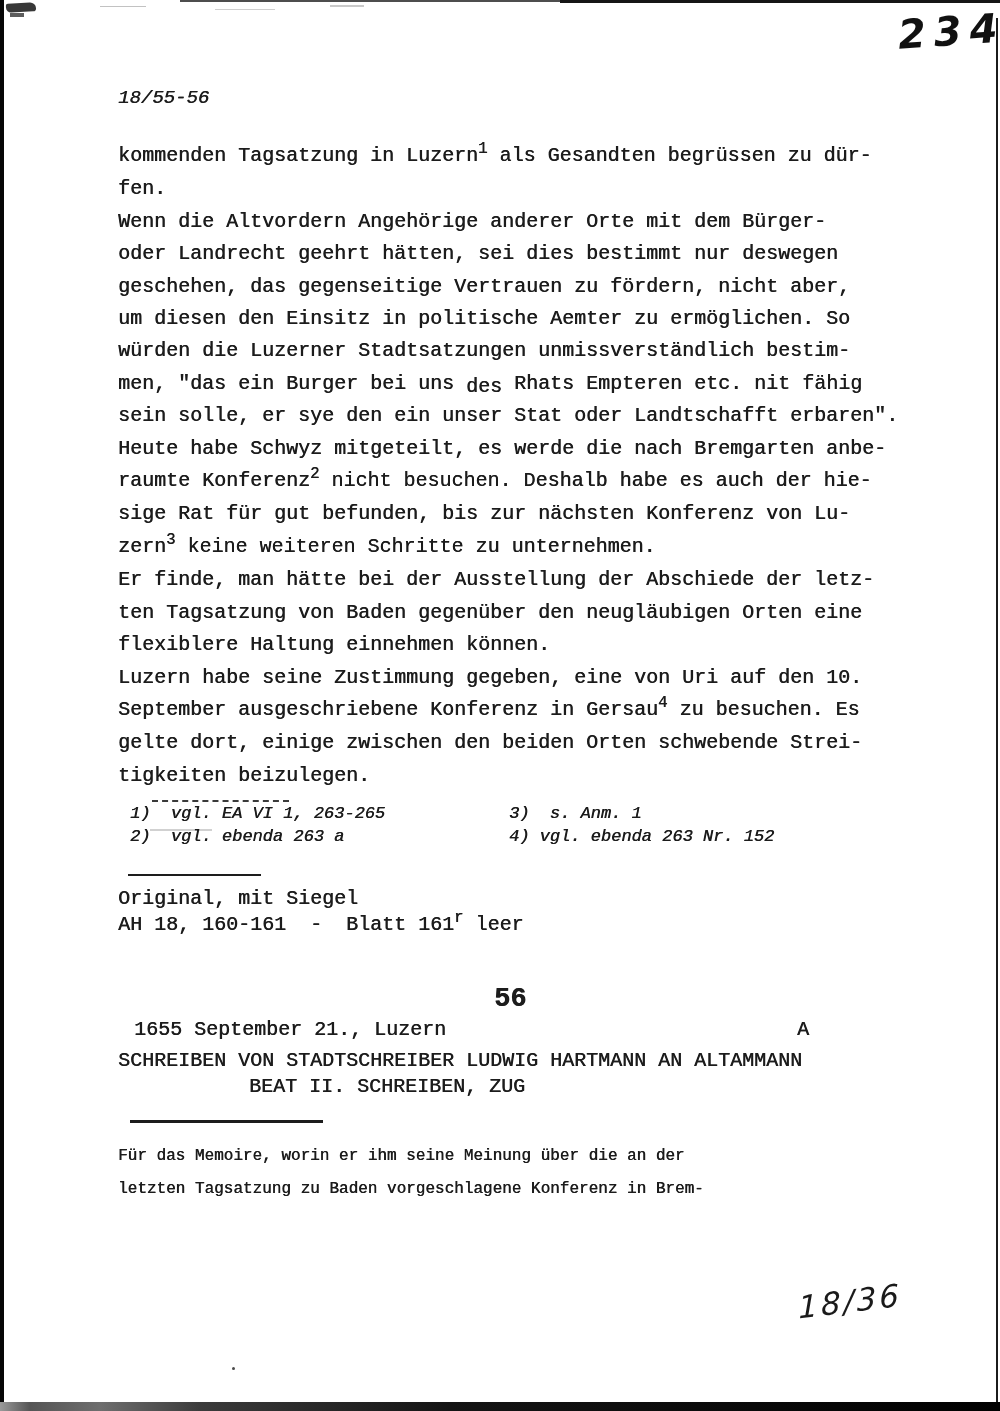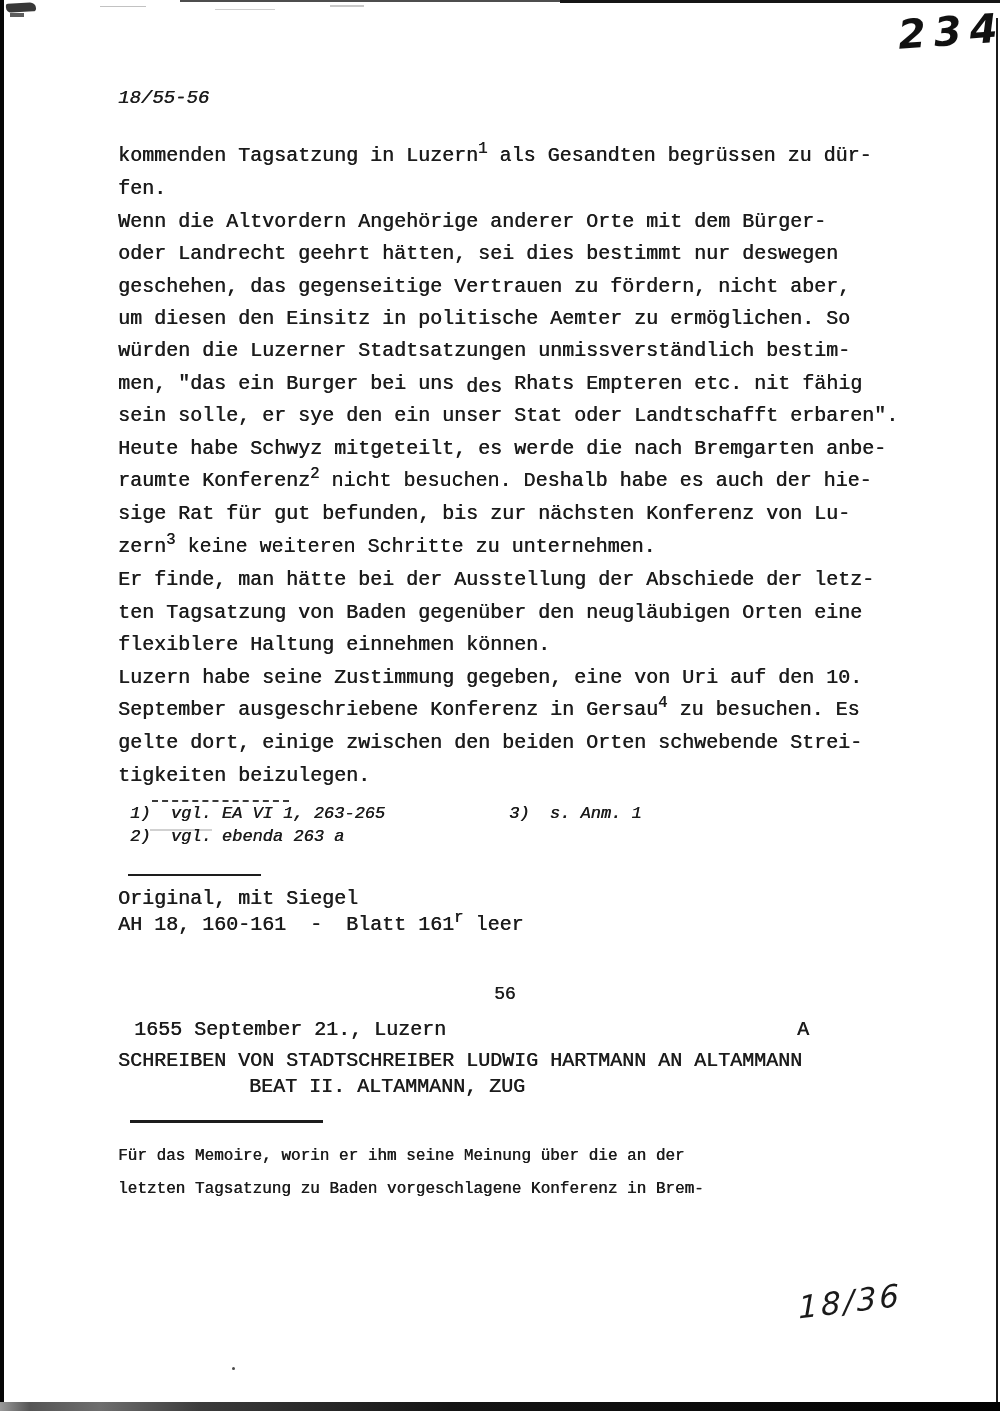--- a/index.html
+++ b/index.html
@@ -12,21 +12,21 @@
   .typew{text-shadow:0.45px 0 currentColor; white-space:pre;}
   .italic{font-style:italic;}
   .body-text{font-size:20px; line-height:32.4px;}
   .body-text div{white-space:pre;}
   .sup{font-size:0.78em; position:relative; top:-0.52em;}
   .low{position:relative; top:3px;}
   .fnotes{font-size:17px; line-height:23px; font-style:italic;}
   .fnotes div{white-space:pre;}
   .source{font-size:20px; line-height:26px;}
   .source div{white-space:pre;}
-  .entry-num{font-size:18px;}
+  .entry-num{font-size:27px;font-weight:bold;}
   .entry-line{font-size:20px;}
   .summary{font-size:16px; line-height:32.6px;}
   .summary div{white-space:pre;}
   .divider{background:#1d1d1d;}
   .hand-234{
     font-family:"DejaVu Sans",sans-serif; font-style:italic; font-weight:bold;
     font-size:40px; letter-spacing:8px; transform:rotate(-4deg); color:#111;
   }
   .hand-1836{
     font-family:"DejaVu Sans",sans-serif; font-style:italic;
@@ -68,31 +68,31 @@
   <div class="abs hand-234" style="left:898px; top:8px;">234</div>
 
   <div class="abs typew italic" style="left:118px; top:87px; font-size:19px;">18/55-56</div>
 
   <div class="abs typew body-text" style="left:118px; top:140px;"><div><span>kommenden Tagsatzung in Luzern</span><span class="sup">1</span><span> als Gesandten begrüssen zu dür-</span></div><div><span>fen.</span></div><div><span>Wenn die Altvordern Angehörige anderer Orte mit dem Bürger-</span></div><div><span>oder Landrecht geehrt hätten, sei dies bestimmt nur deswegen</span></div><div><span>geschehen, das gegenseitige Vertrauen zu fördern, nicht aber,</span></div><div><span>um diesen den Einsitz in politische Aemter zu ermöglichen. So</span></div><div><span>würden die Luzerner Stadtsatzungen unmissverständlich bestim-</span></div><div><span>men, "das ein Burger bei uns </span><span class="low">des</span><span> Rhats Empteren etc. nit fähig</span></div><div><span>sein solle, er sye den ein unser Stat oder Landtschafft erbaren".</span></div><div><span>Heute habe Schwyz mitgeteilt, es werde die nach Bremgarten anbe-</span></div><div><span>raumte Konferenz</span><span class="sup">2</span><span> nicht besuchen. Deshalb habe es auch der hie-</span></div><div><span>sige Rat für gut befunden, bis zur nächsten Konferenz von Lu-</span></div><div><span>zern</span><span class="sup">3</span><span> keine weiteren Schritte zu unternehmen.</span></div><div><span>Er finde, man hätte bei der Ausstellung der Abschiede der letz-</span></div><div><span>ten Tagsatzung von Baden gegenüber den neugläubigen Orten eine</span></div><div><span>flexiblere Haltung einnehmen können.</span></div><div><span>Luzern habe seine Zustimmung gegeben, eine von Uri auf den 10.</span></div><div><span>September ausgeschriebene Konferenz in Gersau</span><span class="sup">4</span><span> zu besuchen. Es</span></div><div><span>gelte dort, einige zwischen den beiden Orten schwebende Strei-</span></div><div><span>tigkeiten beizulegen.</span></div></div>
 
   <div class="abs dashed-line" style="left:152px; top:800px; width:137px;"></div>
   <div class="abs faint-underline" style="left:150px; top:829px; width:62px;"></div>
 
   <div class="abs typew fnotes" style="left:130px; top:802px;"><div><span>1)  vgl. EA VI 1, 263-265</span></div><div><span>2)  vgl. ebenda 263 a</span></div></div>
-  <div class="abs typew fnotes" style="left:509px; top:802px;"><div><span>3)  s. Anm. 1</span></div></div>
+  <div class="abs typew fnotes" style="left:509px; top:802px;"><div><span>3)  s. Anm. 1</span></div><div><span>4) vgl. ebenda 263 Nr. 152</span></div></div>
 
   <div class="abs divider" style="left:128px; top:874px; width:133px; height:2px;"></div>
 
   <div class="abs typew source" style="left:118px; top:886px;"><div><span>Original, mit Siegel</span></div><div><span>AH 18, 160-161  -  Blatt 161</span><span class="sup">r</span><span> leer</span></div></div>
 
   <div class="abs typew entry-num" style="left:494px; top:984px;">56</div>
   <div class="abs typew entry-line" style="left:134px; top:1018px;">1655 September 21., Luzern</div>
   <div class="abs typew entry-line" style="left:797px; top:1018px;">A</div>
   <div class="abs typew entry-line" style="left:118px; top:1049px;">SCHREIBEN VON STADTSCHREIBER LUDWIG HARTMANN AN ALTAMMANN</div>
-  <div class="abs typew entry-line" style="left:249px; top:1075px;">BEAT II. ALTAMMANN, ZUG</div>
+  <div class="abs typew entry-line" style="left:249px; top:1075px;">BEAT II. SCHREIBEN, ZUG</div>
 
   <div class="abs divider" style="left:130px; top:1120px; width:193px; height:3px;"></div>
 
   <div class="abs typew summary" style="left:118px; top:1140px;"><div><span>Für das Memoire, worin er ihm seine Meinung über die an der</span></div><div><span>letzten Tagsatzung zu Baden vorgeschlagene Konferenz in Brem-</span></div></div>
 
   <div class="abs hand-1836" style="left:798px; top:1283px;">18/36</div>
 
 </div>
 
 </body></html>

